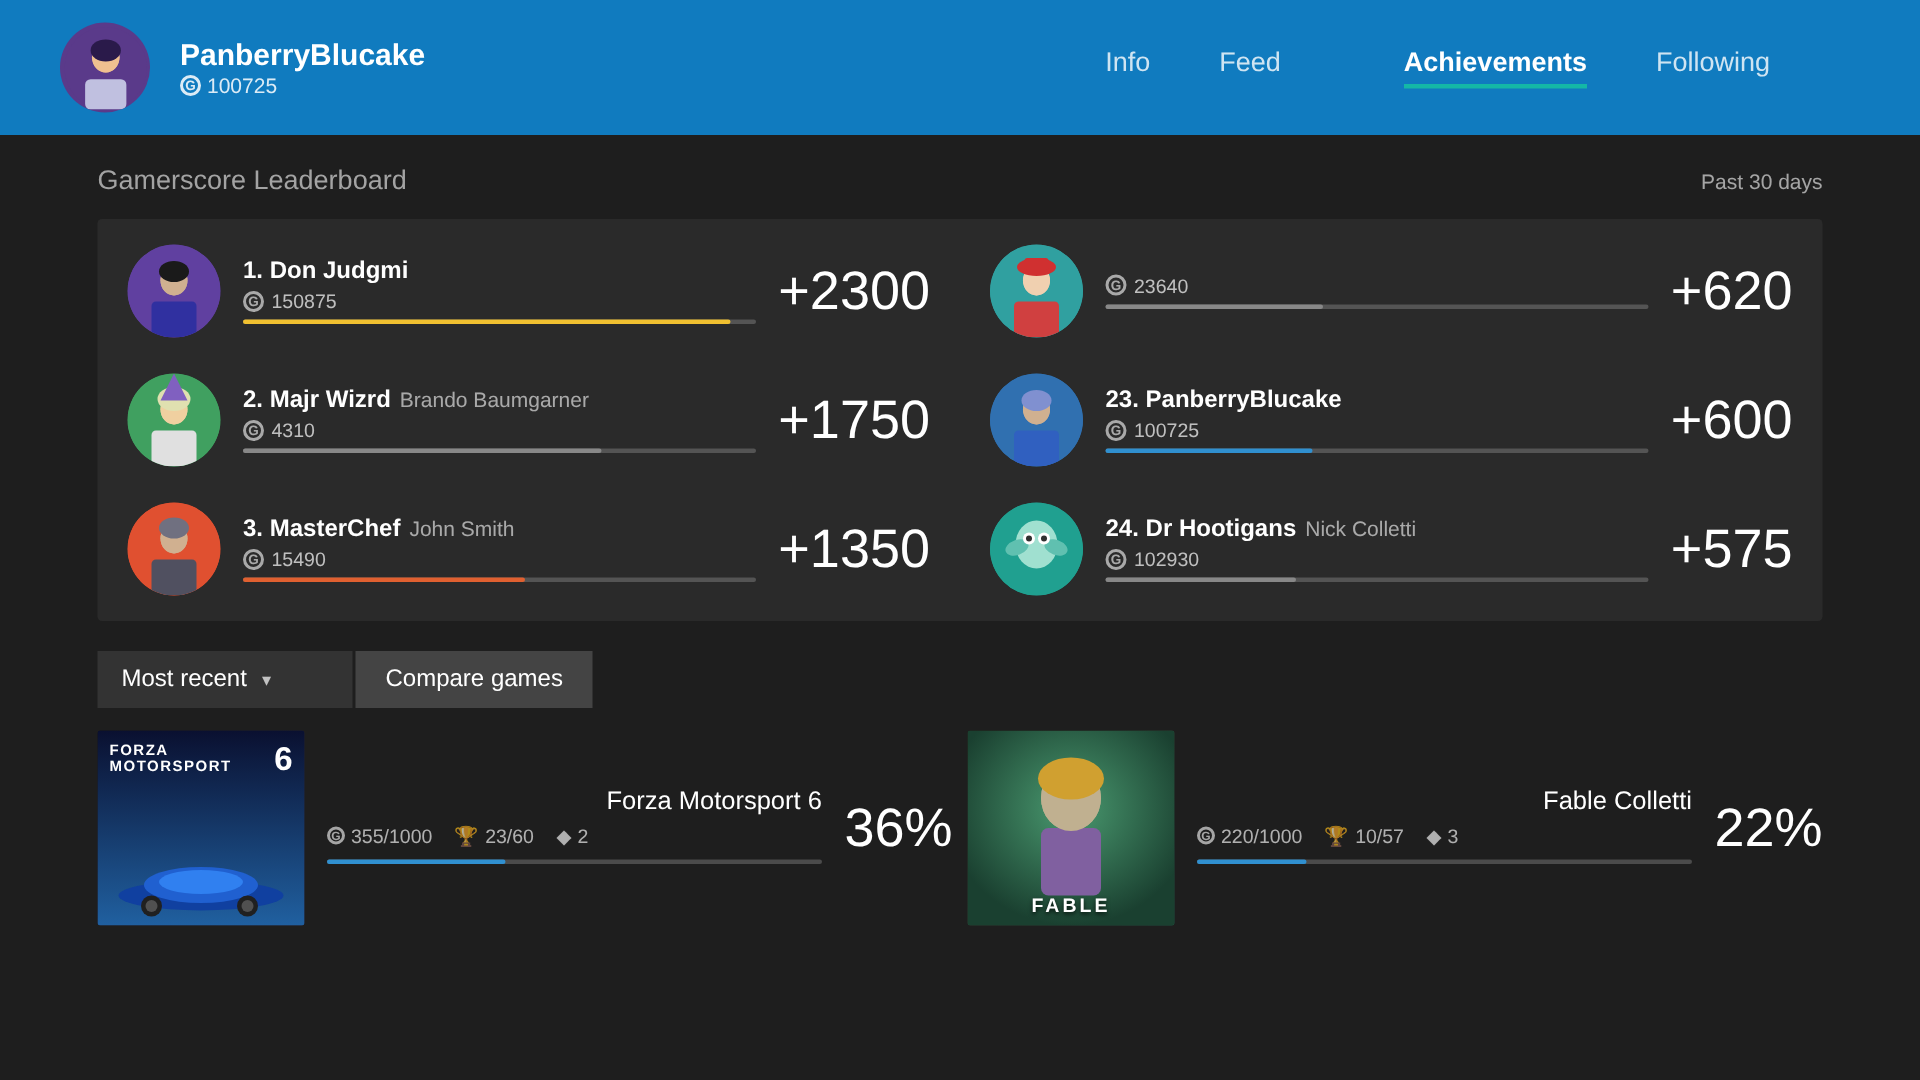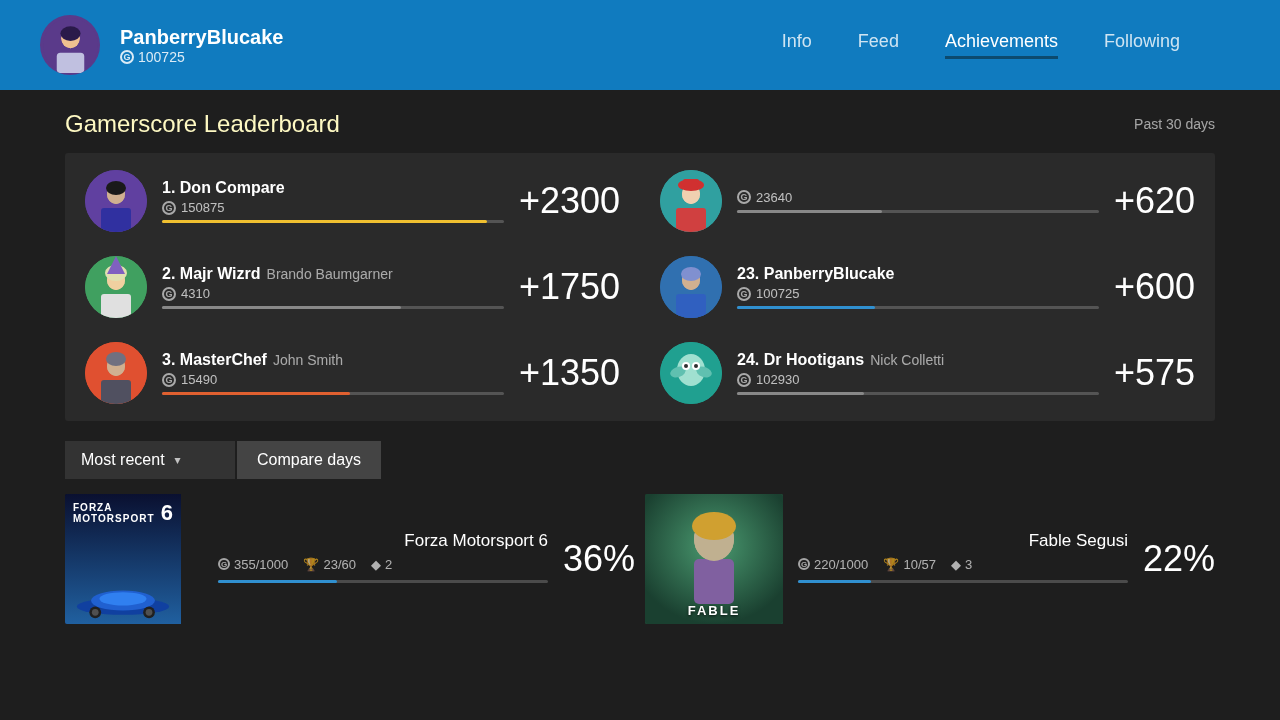--- a/index.html
+++ b/index.html
@@ -69,40 +69,41 @@
       margin-right: 60px;
     }
     .nav-link {
       font-size: 18px;
       color: rgba(255,255,255,0.8);
       cursor: pointer;
       padding-bottom: 4px;
     }
     .nav-link.active {
       color: #fff;
-      font-weight: 400;
-      border-bottom: 3px solid #0c4a6e;
+      font-weight: 700;
+      border-bottom: 3px solid #14b8a6;
+      margin-left: 36px;
     }
 
     
     .main {
       padding: 20px 65px;
     }
 
     
     .leaderboard-header {
       display: flex;
       justify-content: space-between;
       align-items: center;
       margin-bottom: 15px;
     }
     .leaderboard-title {
-      font-size: 24px;
+      font-size: 18px;
       font-weight: 300;
-      color: #fef9c3;
+      color: #a3a3a3;
     }
     .past-days {
       font-size: 14px;
       color: rgba(255,255,255,0.6);
     }
 
     .leaderboard-card {
       background: #2a2a2a;
       border-radius: 3px;
       padding: 5px 0;
@@ -407,21 +408,21 @@
             <ellipse cx="31" cy="24" rx="9" ry="10" fill="#d0b090"></ellipse>
             <rect x="16" y="38" width="30" height="24" rx="3" fill="#3030a0"></rect>
             <ellipse cx="31" cy="24" rx="9" ry="10" fill="#d0b090"></ellipse>
             <ellipse cx="31" cy="18" rx="10" ry="7" fill="#1a1a1a"></ellipse>
           </svg>
         </div>
         <div class="lb-info">
           <div class="lb-name-line">
             <span class="lb-rank-name">
               <span>1.</span>
-              <span>Don Compare</span>
+              <span>Don Judgmi</span>
             </span>
           </div>
           <div class="lb-score-row">
             <div class="g-icon" style="border-color:rgba(255,255,255,0.6);color:rgba(255,255,255,0.6);">G</div>
             <span class="lb-score-val">150875</span>
           </div>
           <div class="lb-bar-container">
             <div class="lb-bar bar-yellow" style="width:95%"></div>
           </div>
         </div>
@@ -580,28 +581,28 @@
     </div>
 
   </div>
 
   <div class="bottom-section">
     <div class="filter-row">
       <div class="filter-dropdown">
         <span>Most recent</span>
         <span class="chevron-icon">▾</span>
       </div>
-      <button class="compare-btn">Compare days</button>
+      <button class="compare-btn">Compare games</button>
     </div>
 
     <div class="games-grid">
 
       <div class="game-entry">
         <div class="game-thumb">
-          <div class="forza-thumb" style="width:116px;height:130px;">
+          <div class="forza-thumb" style="width:138px;height:130px;">
             <span class="forza-label">FORZA<br>MOTORSPORT</span>
             <span class="forza-num">6</span>
             <svg class="forza-car" viewBox="0 0 138 50" style="position:absolute;bottom:5px;left:0;right:0;z-index:2;">
 
               <ellipse cx="69" cy="35" rx="55" ry="10" fill="#1040a0"></ellipse>
               <ellipse cx="69" cy="28" rx="38" ry="12" fill="#2060d0"></ellipse>
               <ellipse cx="69" cy="26" rx="28" ry="8" fill="#3080f0"></ellipse>
               <circle cx="36" cy="42" r="7" fill="#202020"></circle>
               <circle cx="36" cy="42" r="4" fill="#505050"></circle>
               <circle cx="100" cy="42" r="7" fill="#202020"></circle>
@@ -650,21 +651,21 @@
                 <rect x="49" y="65" width="40" height="45" rx="5" fill="#8060a0"></rect>
                 <ellipse cx="69" cy="45" rx="20" ry="22" fill="#c0b090"></ellipse>
 
                 <ellipse cx="69" cy="32" rx="22" ry="14" fill="#d0a030"></ellipse>
               </svg>
             </div>
             <span class="fable-label">FABLE</span>
           </div>
         </div>
         <div class="game-info">
-          <div class="game-title">Fable Segusi</div>
+          <div class="game-title">Fable Colletti</div>
           <div class="game-stats">
             <div class="game-stat">
               <div class="g-icon" style="border-color:rgba(255,255,255,0.6);color:rgba(255,255,255,0.6);font-size:8px;width:12px;height:12px;">G</div>
               <span>220/1000</span>
             </div>
             <div class="game-stat">
               <span class="trophy-icon">🏆</span>
               <span>10/57</span>
             </div>
             <div class="game-stat">

